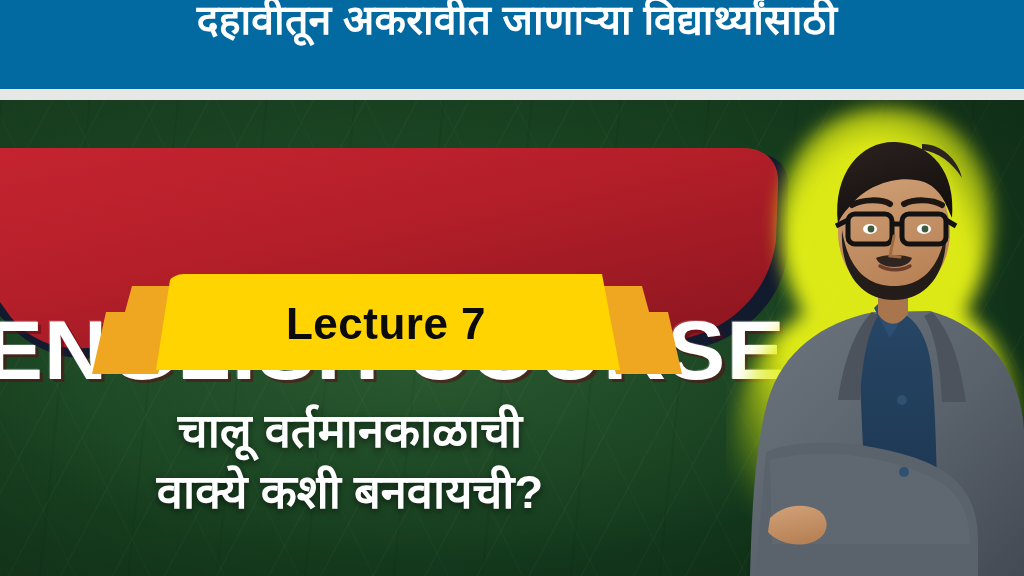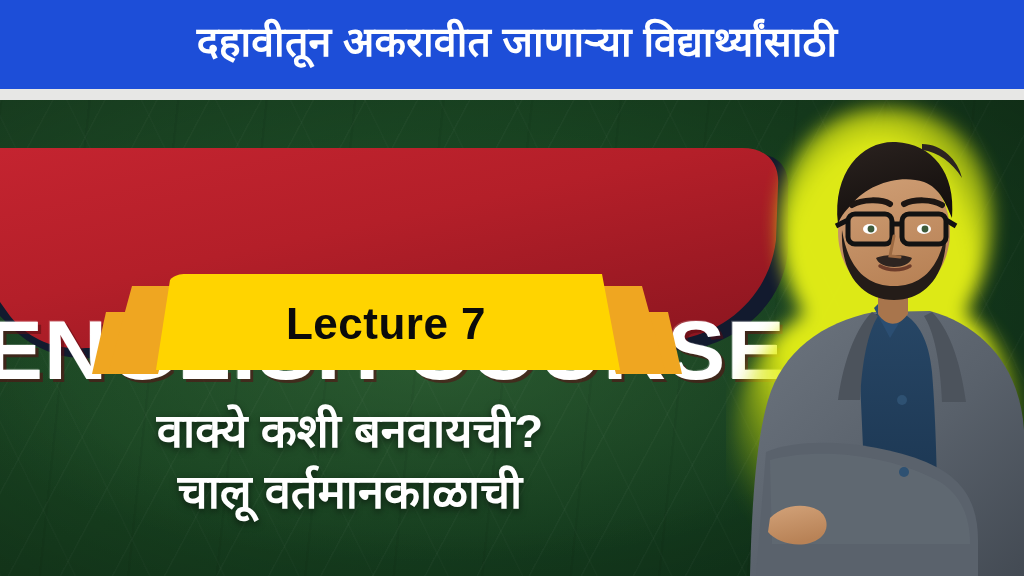--- a/index.html
+++ b/index.html
@@ -13,22 +13,22 @@
   #thumbnail {
     position:absolute; inset:0;
     width:1024px; height:576px;
     overflow:hidden;
   }
 
   
   .top-banner {
     position:absolute; left:0; top:0;
     width:1024px; height:89px;
-    background:#1d4ed8;
-    display:flex; align-items:center; justify-content:center;
+    background:#0369a1;
+    display:flex; justify-content:center;
     z-index:40;
     padding-left:10px;
   }
   .top-banner-text {
     color:#ffffff;
     font-family:"Liberation Sans", sans-serif;
     font-weight:bold;
     font-size:41px;
     line-height:1;
     letter-spacing:0.2px;
@@ -287,22 +287,22 @@
 
       <path d="M548 38 L 582 38 L 596 100 L 562 100 Z" fill="#efa621"></path>
       <path d="M506 12 L 556 12 L 580 100 L 530 100 Z" fill="#efa621"></path>
 
       <path d="M84 6 C 88 1 94 0 100 0 L 516 0 L 534 96 L 70 96 Z" fill="#ffd400"></path>
     </svg>
   </div>
   <div class="lecture-text">Lecture 7</div>
 
   <div class="subtitle">
+    <span class="subtitle-line">चालू वर्तमानकाळाची</span>
     <span class="subtitle-line">वाक्ये कशी बनवायची?</span>
-    <span class="subtitle-line">चालू वर्तमानकाळाची</span>
   </div>
 
   <div class="top-banner">
     <div class="top-banner-text">दहावीतून अकरावीत जाणाऱ्या विद्यार्थ्यांसाठी</div>
   </div>
   <div class="gray-strip"></div>
 
 </div>
 
 </body></html>

